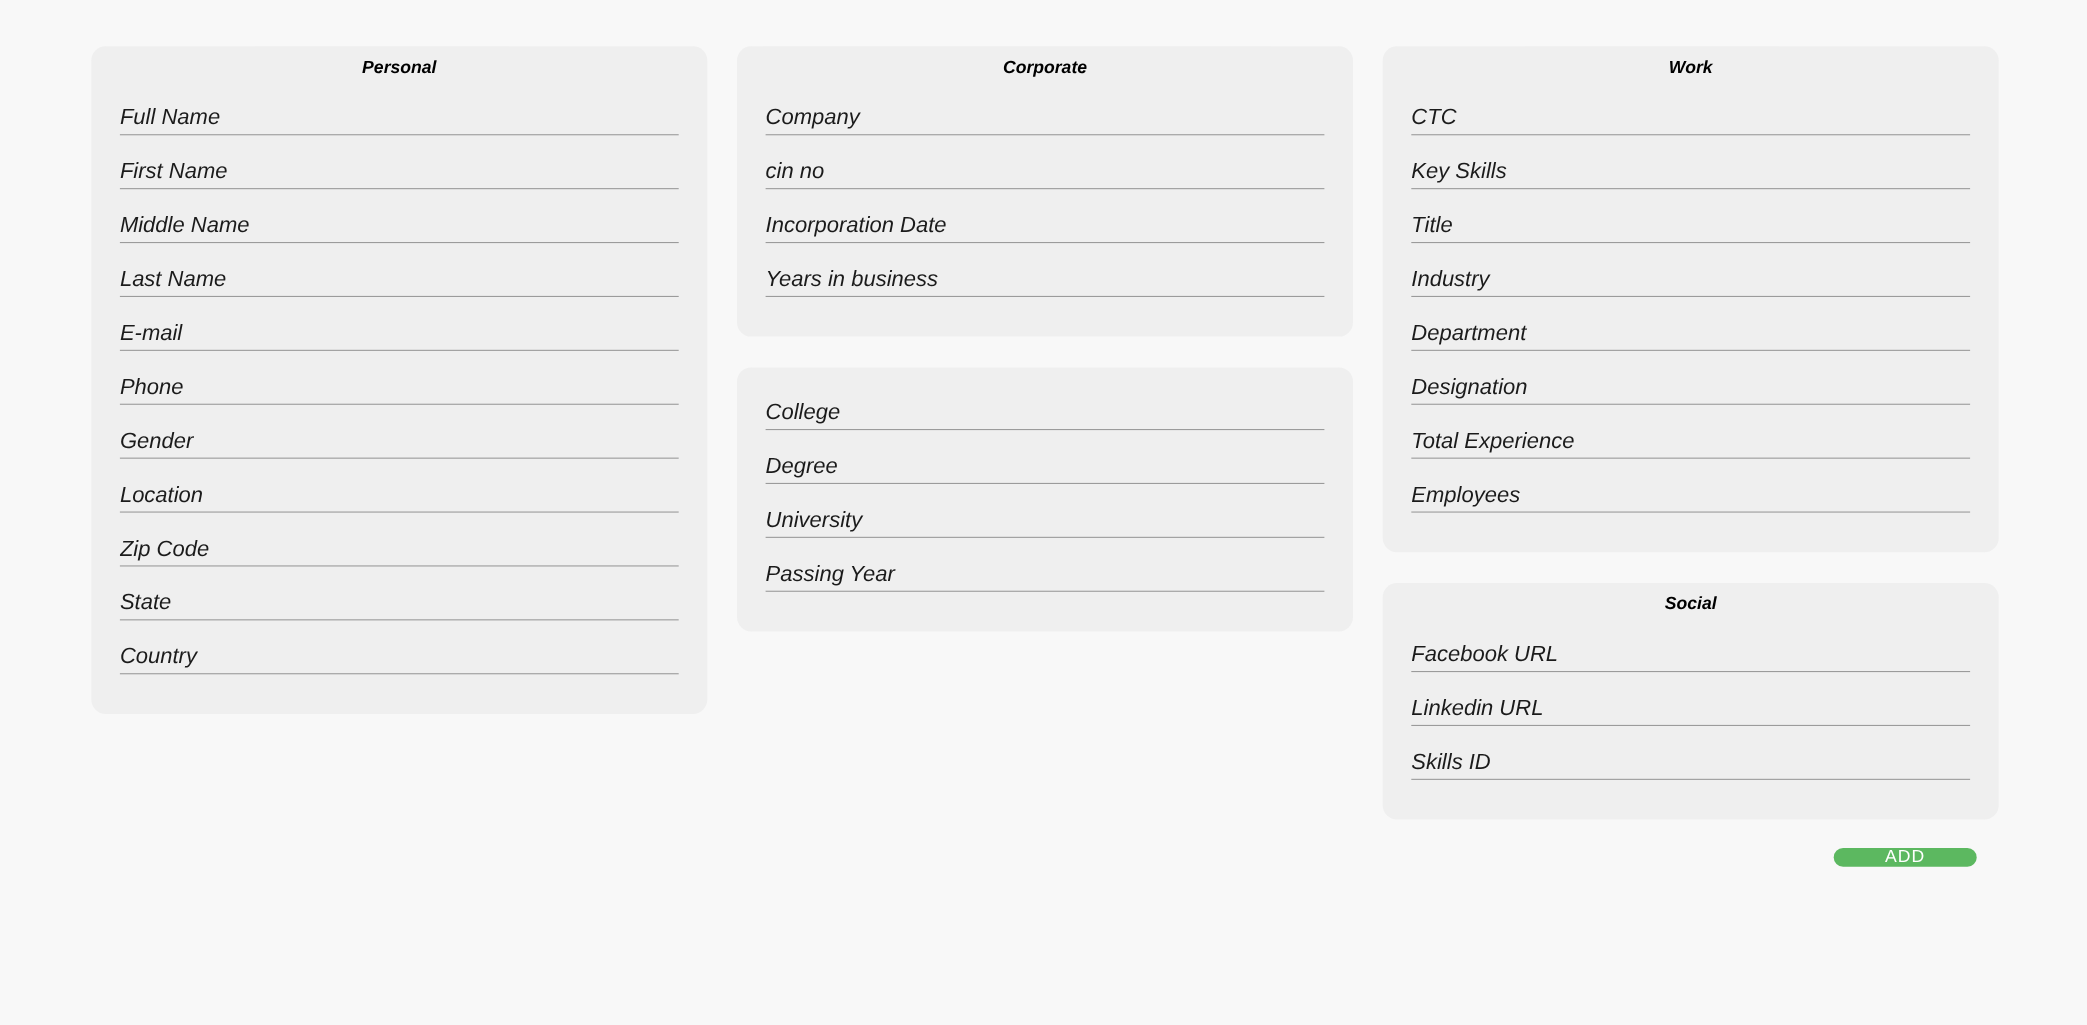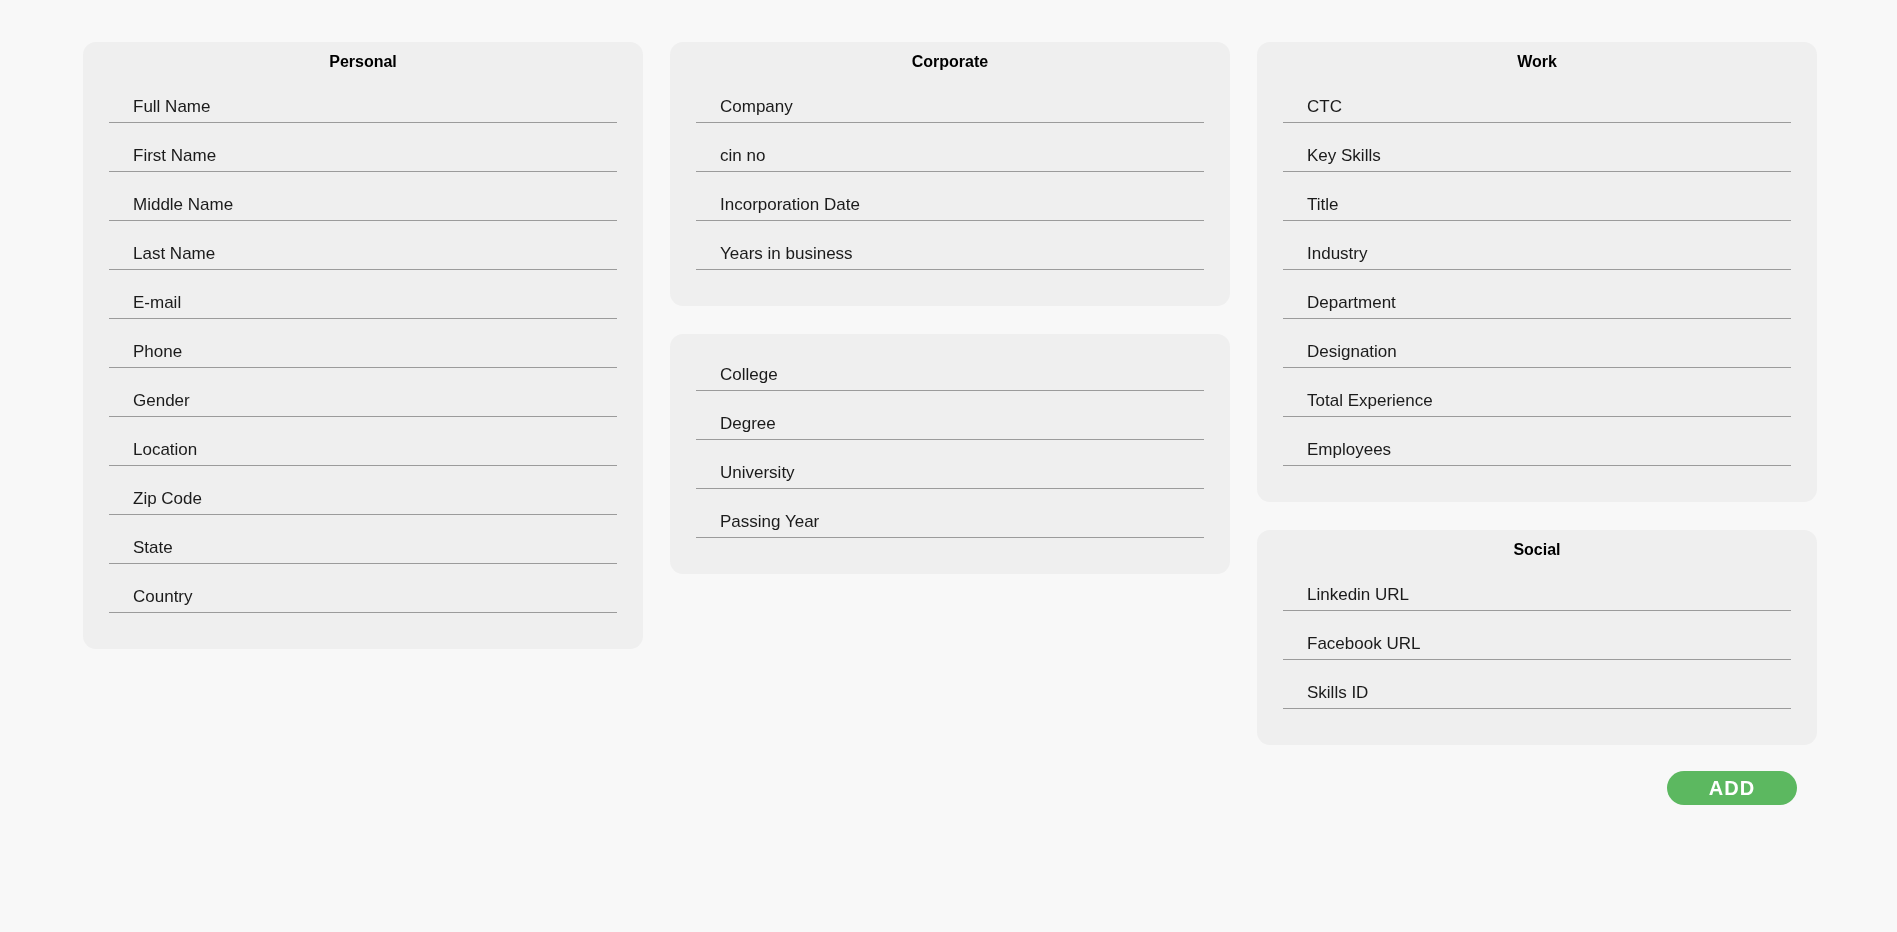--- a/index.html
+++ b/index.html
@@ -30,60 +30,60 @@
     flex-direction: column;
     gap: 28px;
     width: 560px;
     flex: none;
   }
   .card {
     background: var(--card-bg);
     border-radius: 13px;
     padding: 8px 26px 36px 26px;
     width: 100%;
+    font-style: italic;
   }
   .card-title {
     font-size: 16px;
     font-weight: bold;
     color: var(--title-color);
     text-align: center;
     line-height: 24px;
     height: 24px;
   }
   .field {
     height: 49px;
     padding-top: 21px;
     border-bottom: 1px solid var(--underline);
     cursor: text;
   }
   .field-label {
     display: block;
-    font-size: 17px;
+    font-size: 20px;
     line-height: 24px;
     color: var(--label-color);
     white-space: nowrap;
     overflow: hidden;
-    margin-left: 24px;
   }
   .button-row {
     display: flex;
     justify-content: flex-end;
     padding-right: 20px;
     margin-top: 26px;
   }
   .add-button {
     width: 130px;
-    height: 34px;
+    height: 17px;
     border: none;
     border-radius: 17px;
     background: var(--button-bg);
     color: var(--button-text);
     font-family: "Liberation Sans", sans-serif;
-    font-size: 20px;
-    font-weight: 700;
+    font-size: 16px;
+    font-weight: 400;
     letter-spacing: 1px;
     cursor: pointer;
   }
 </style>
 </head>
 <body>
 
 <div class="board">
 
   <div class="column">
@@ -183,24 +183,24 @@
           <span class="field-label">Total Experience</span>
         </div>
       <div class="field">
           <span class="field-label">Employees</span>
         </div>
     </div>
 
     <div class="card">
       <div class="card-title">Social</div>
       <div class="field">
+          <span class="field-label">Facebook URL</span>
+        </div>
+      <div class="field">
           <span class="field-label">Linkedin URL</span>
-        </div>
-      <div class="field">
-          <span class="field-label">Facebook URL</span>
         </div>
       <div class="field">
           <span class="field-label">Skills ID</span>
         </div>
     </div>
 
     <div class="button-row" style="margin-top:-2px;">
       <button class="add-button">ADD</button>
     </div>
   </div>

